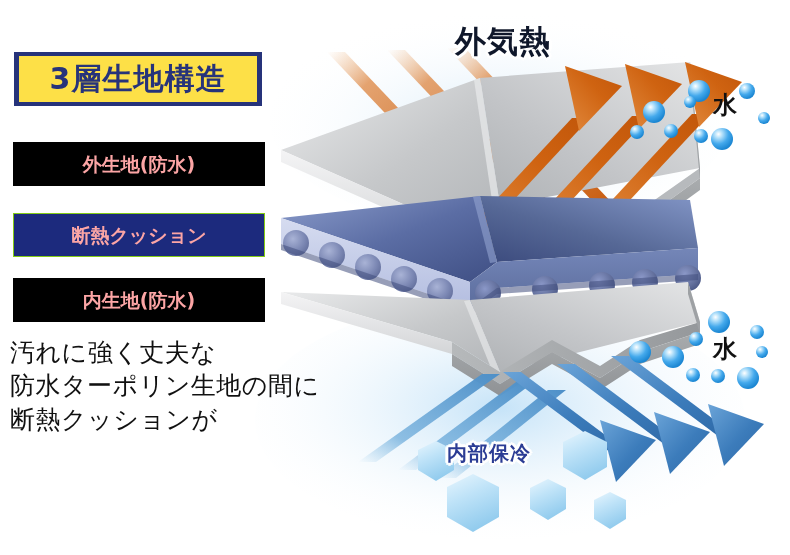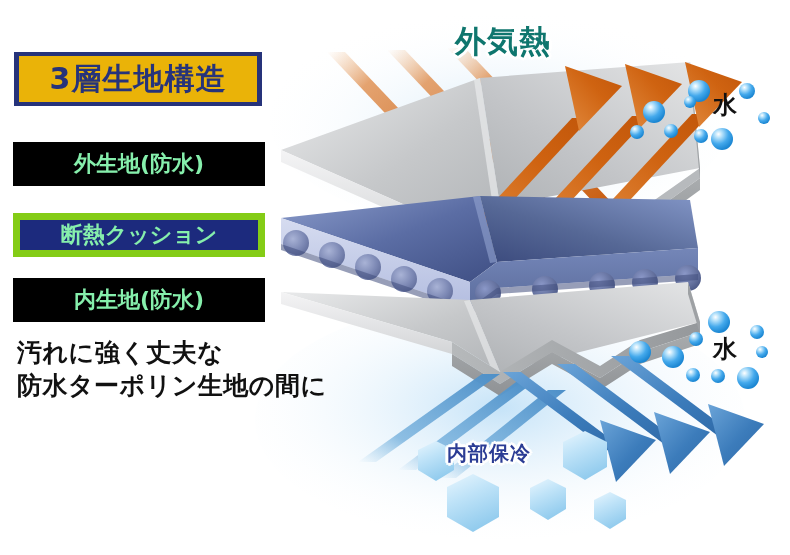--- a/index.html
+++ b/index.html
@@ -13,60 +13,60 @@
     width:790px;height:555px;
     overflow:hidden;
     background:#ffffff;
   }
 
   
   #title-box{
     position:absolute;left:14px;top:52px;width:248px;height:54px;
     border:4px solid #26337a;
     box-sizing:border-box;
-    background:#eab308;
+    background:#fde047;
     display:flex;align-items:center;justify-content:center;
   }
   #title-box .inner{
     border:1px solid #26337a;
     width:100%;height:100%;
     display:flex;align-items:center;justify-content:center;
   }
   #title-text{
     color:#26337a;font-size:30px;font-weight:700;letter-spacing:1px;
     line-height:1;
   }
 
   .layer-label{
     position:absolute;left:13px;width:252px;height:44px;
     display:flex;align-items:center;justify-content:center;
     box-sizing:border-box;
   }
   .layer-label span{
-    color:#86efac;font-size:22px;font-weight:700;letter-spacing:0px;
+    color:#fca5a5;font-size:19px;font-weight:700;letter-spacing:0px;
     line-height:1;white-space:nowrap;
   }
   .ll-black{background:#000000;}
-  .ll-navy{background:#1c2a7d;border:7px solid #84cc16;text-align:right;}
+  .ll-navy{background:#1c2a7d;border:1px solid #84cc16;text-align:right;}
 
   #label-outer{top:142px;}
   #label-cushion{top:213px;}
   #label-inner{top:278px;align-items:center;}
 
   #desc{
-    position:absolute;left:17px;top:336px;width:360px;
-    color:#111111;font-size:25px;font-weight:700;line-height:1.33;
+    position:absolute;left:10px;top:336px;width:360px;
+    color:#111111;font-size:25px;font-weight:400;line-height:1.33;
     letter-spacing:0.5px;
   }
   #desc div{white-space:nowrap;}
 
   
   #heat-label{
     position:absolute;left:455px;top:26px;
-    font-size:31px;font-weight:700;color:#0f766e;
+    font-size:31px;font-weight:700;color:#0f172a;
     letter-spacing:1px;line-height:1;
     text-shadow:
       -2px -2px 0 #fff, 2px -2px 0 #fff, -2px 2px 0 #fff, 2px 2px 0 #fff,
       -3px 0 0 #fff, 3px 0 0 #fff, 0 -3px 0 #fff, 0 3px 0 #fff;
     z-index:40;
   }
   #cool-label{
     position:absolute;left:447px;top:443px;
     font-size:20px;font-weight:700;color:#2b3c94;
     letter-spacing:1px;line-height:1;
@@ -341,20 +341,21 @@
     <span>断熱クッション</span>
   </div>
 
   <div class="layer-label ll-black" id="label-inner">
     <span>内生地(防水)</span>
   </div>
 
   <div id="desc">
     <div>汚れに強く丈夫な</div>
     <div>防水ターポリン生地の間に</div>
+    <div>断熱クッションが</div>
   </div>
 
   <div id="heat-label">外気熱</div>
 
   <div id="cool-label">内部保冷</div>
 
   <div class="water-label" id="water-top">水</div>
 
   <div class="water-label" id="water-bottom">水</div>
 

